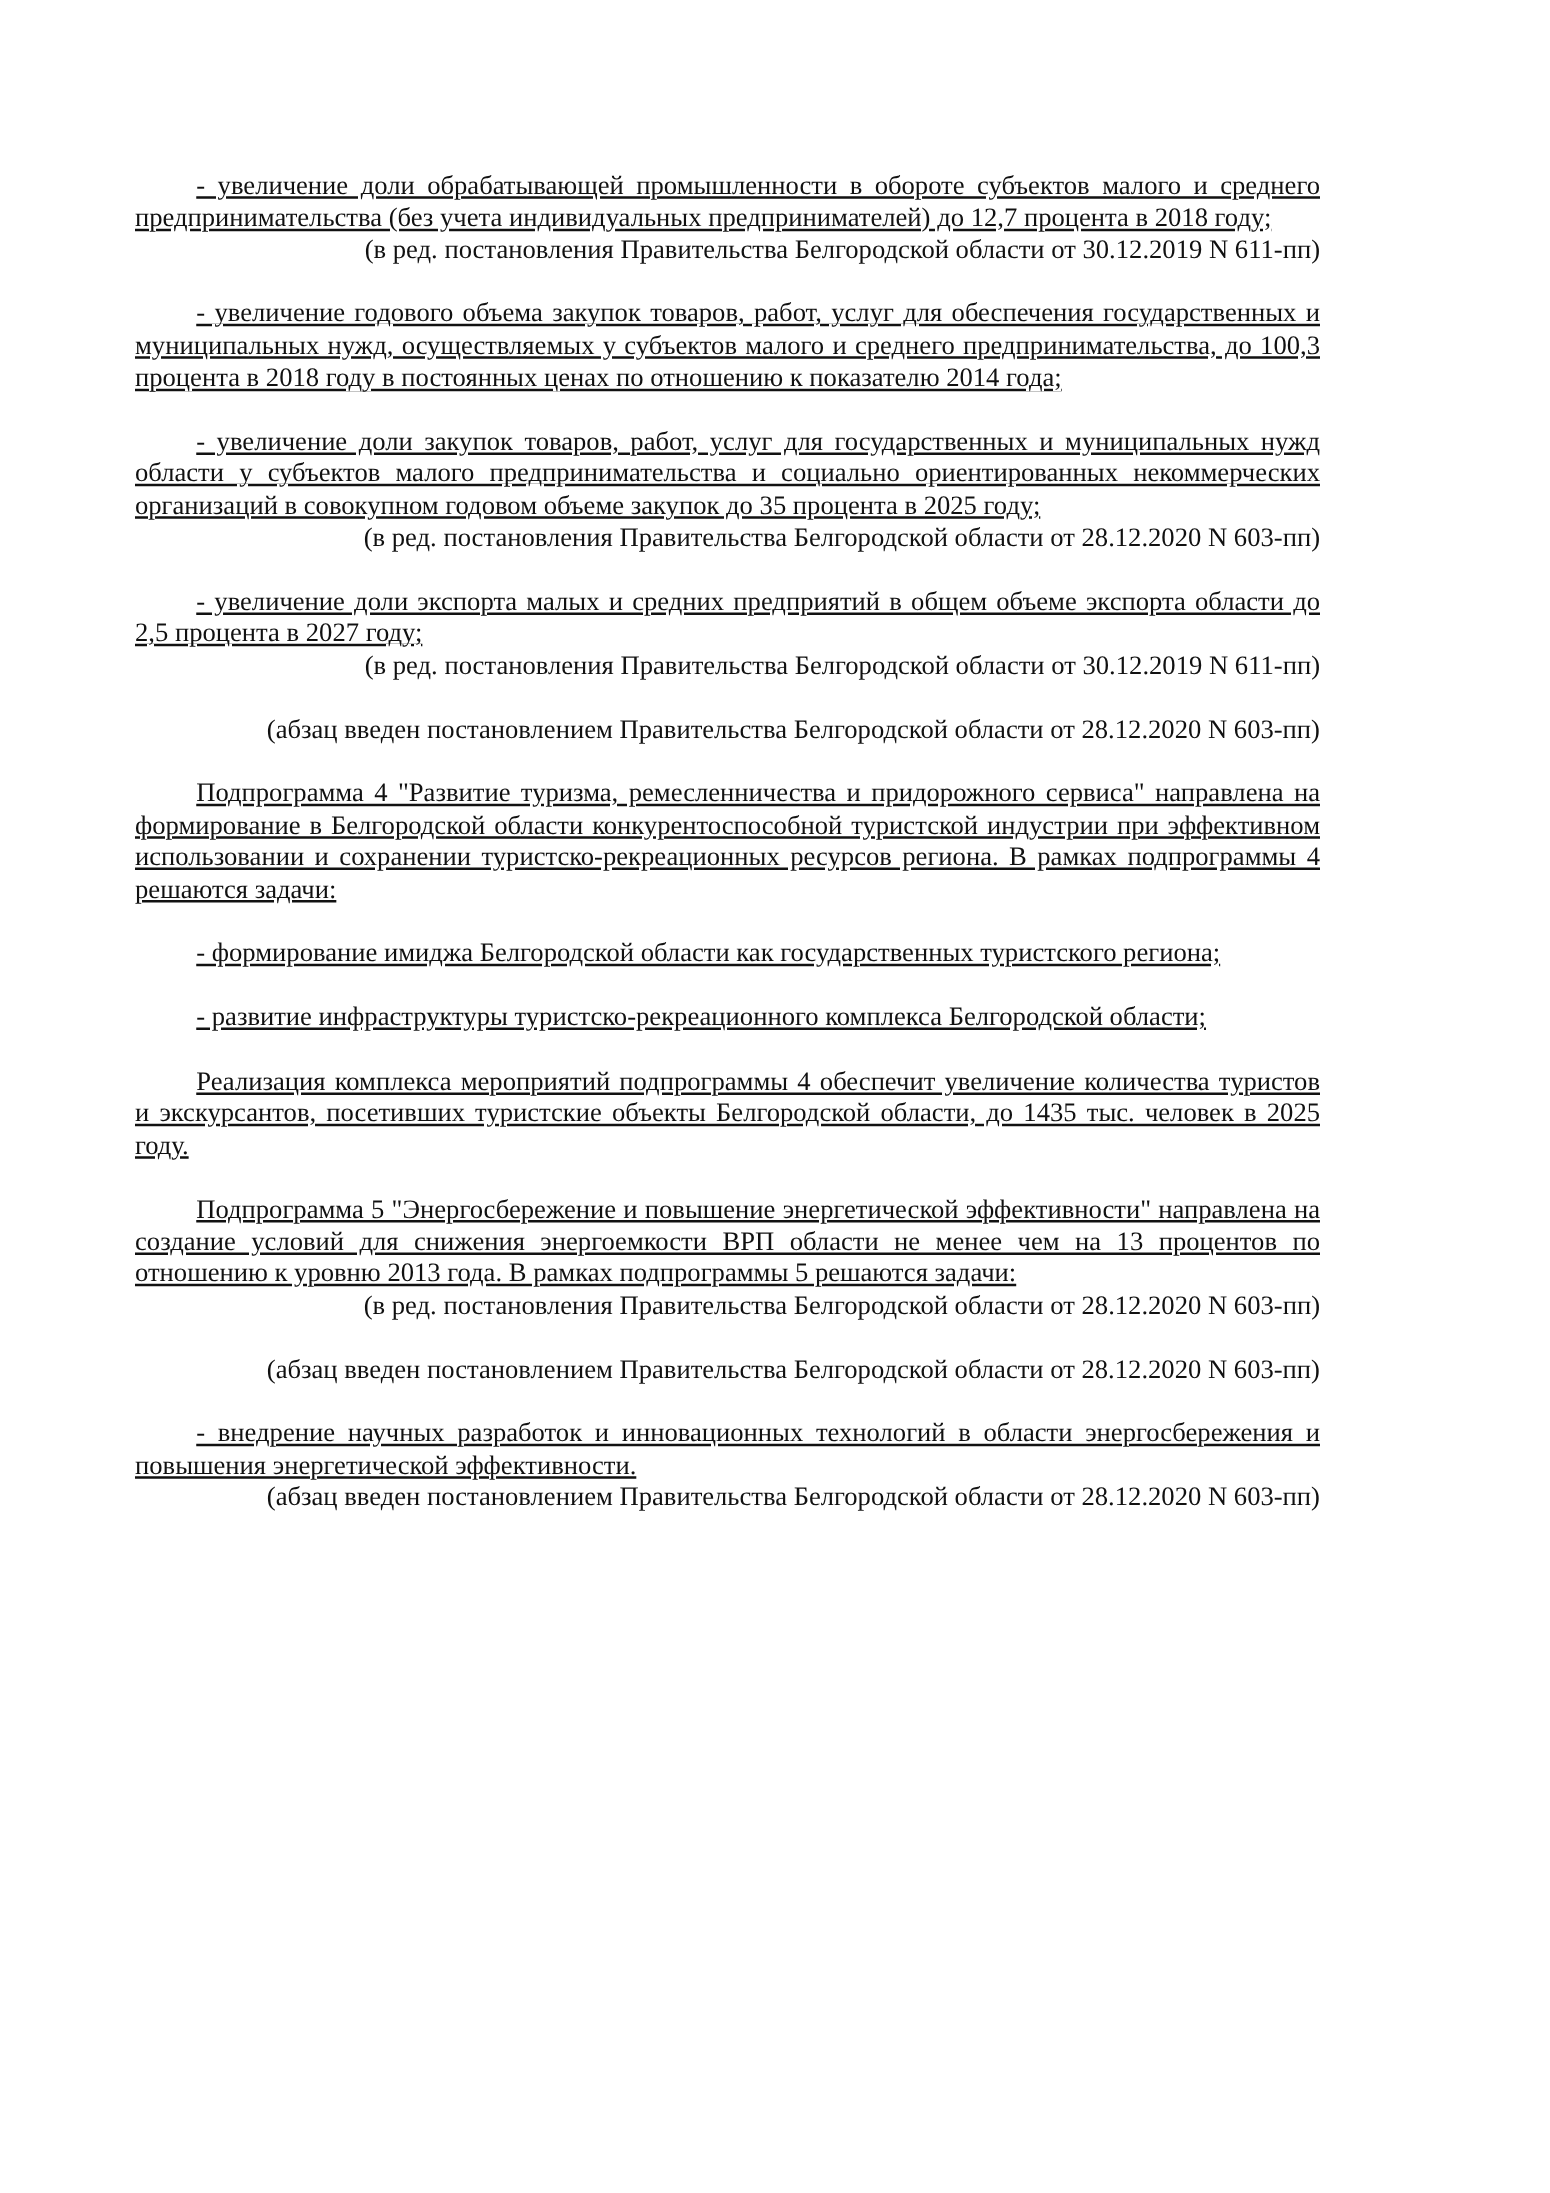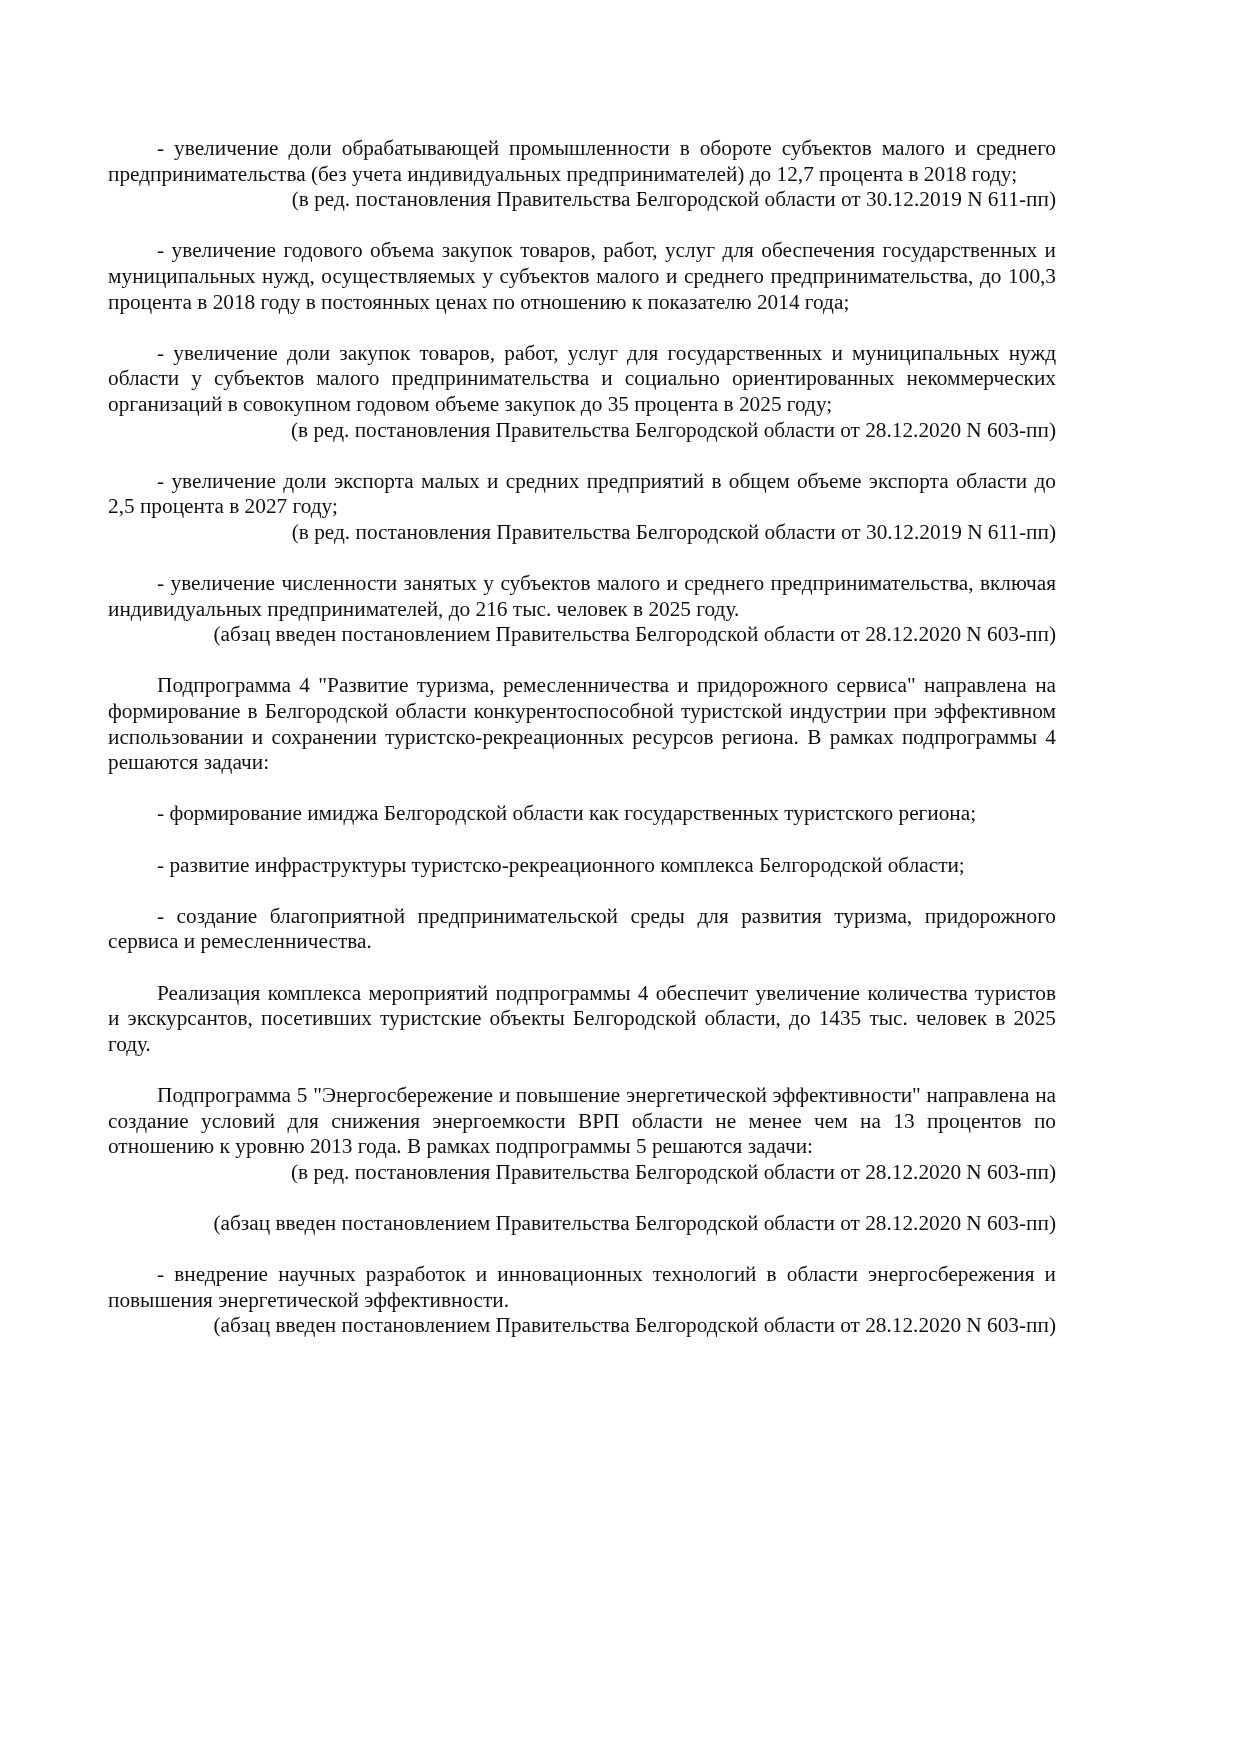--- a/index.html
+++ b/index.html
@@ -25,20 +25,21 @@
     }
     .para {
       margin: 0 0 25.6px 0;
     }
     .para p {
       margin: 0;
     }
     .body-text {
       text-align: justify;
       text-indent: 49px;
+      text-decoration: underline;
     }
     .amend-note {
       text-align: right;
       text-indent: 0;
       white-space: nowrap;
     }
   </style>
 </head>
 <body>
 
@@ -57,39 +58,35 @@
     <p class="body-text">- увеличение доли закупок товаров, работ, услуг для государственных и муниципальных нужд области у субъектов малого предпринимательства и социально ориентированных некоммерческих организаций в совокупном годовом объеме закупок до 35 процента в 2025 году;</p>
     <p class="amend-note">(в ред. постановления Правительства Белгородской области от 28.12.2020 N 603-пп)</p>
   </div>
 
   <div class="para">
     <p class="body-text">- увеличение доли экспорта малых и средних предприятий в общем объеме экспорта области до 2,5 процента в 2027 году;</p>
     <p class="amend-note">(в ред. постановления Правительства Белгородской области от 30.12.2019 N 611-пп)</p>
   </div>
 
   <div class="para">
-    <p class="body-text">- увеличение численности занятых у субъектов малого и среднего предпринимательства, включая индивидуальных предпринимателей, до 216 тыс. человек в 2025 году.</p>
     <p class="amend-note">(абзац введен постановлением Правительства Белгородской области от 28.12.2020 N 603-пп)</p>
   </div>
 
   <div class="para">
     <p class="body-text">Подпрограмма 4 "Развитие туризма, ремесленничества и придорожного сервиса" направлена на формирование в Белгородской области конкурентоспособной туристской индустрии при эффективном использовании и сохранении туристско-рекреационных ресурсов региона. В рамках подпрограммы 4 решаются задачи:</p>
   </div>
 
   <div class="para">
     <p class="body-text">- формирование имиджа Белгородской области как государственных туристского региона;</p>
   </div>
 
   <div class="para">
     <p class="body-text">- развитие инфраструктуры туристско-рекреационного комплекса Белгородской области;</p>
   </div>
 
-  <div class="para">
-    <p class="body-text">- создание благоприятной предпринимательской среды для развития туризма, придорожного сервиса и ремесленничества.</p>
-  </div>
 
   <div class="para">
     <p class="body-text">Реализация комплекса мероприятий подпрограммы 4 обеспечит увеличение количества туристов и экскурсантов, посетивших туристские объекты Белгородской области, до 1435 тыс. человек в 2025 году.</p>
   </div>
 
   <div class="para">
     <p class="body-text">Подпрограмма 5 "Энергосбережение и повышение энергетической эффективности" направлена на создание условий для снижения энергоемкости ВРП области не менее чем на 13 процентов по отношению к уровню 2013 года. В рамках подпрограммы 5 решаются задачи:</p>
     <p class="amend-note">(в ред. постановления Правительства Белгородской области от 28.12.2020 N 603-пп)</p>
   </div>
 

